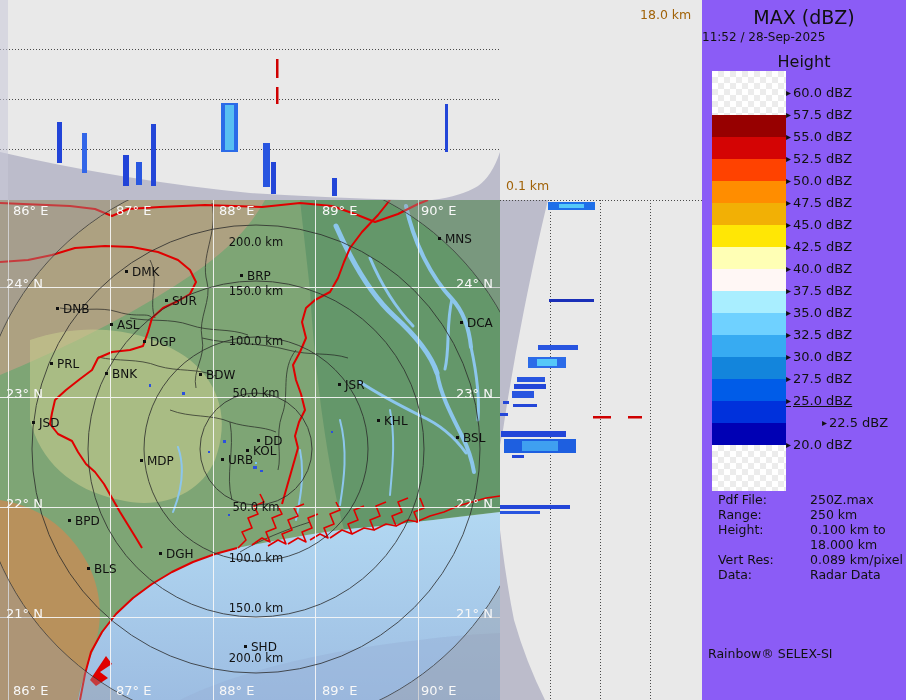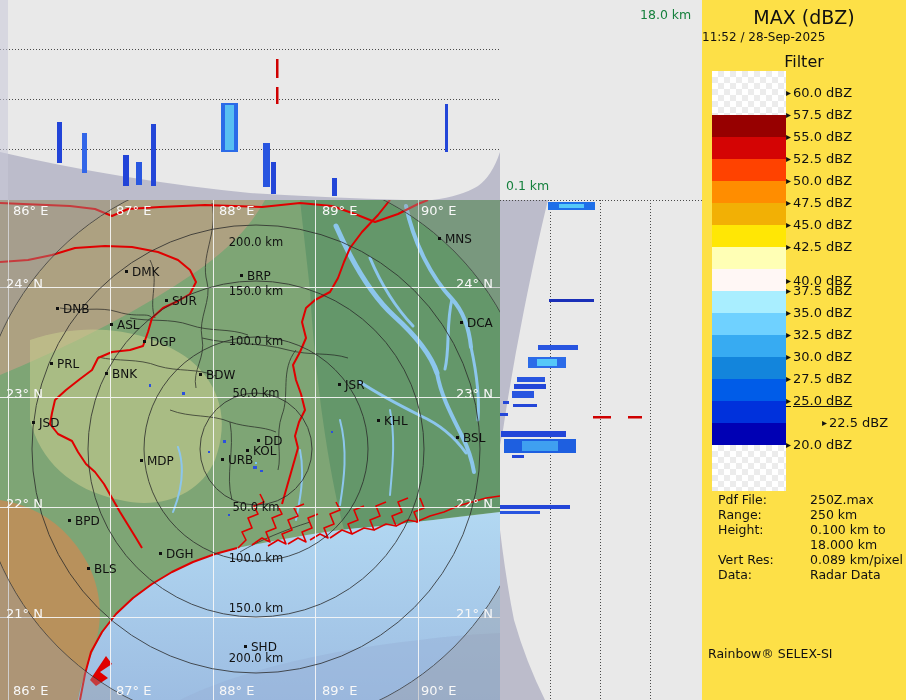--- a/index.html
+++ b/index.html
@@ -6,23 +6,23 @@
   body{width:906px;height:700px;position:relative;overflow:hidden;
        font-family:"DejaVu Sans","Liberation Sans",sans-serif;color:#111;}
   .abs{position:absolute;}
   
   #top-profile{left:0;top:0;width:500px;height:200px;background:#e9e9e9;}
   
   #right-profile{left:500px;top:200px;width:202px;height:500px;background:#e9e9e9;}
   
   #map-area{left:0;top:200px;width:500px;height:500px;}
   
-  .axis-label{font-size:12.5px;color:#15803d;white-space:nowrap;}
-  
-  #side-panel{left:702px;top:0;width:204px;height:700px;background:#fde047;}
+  .axis-label{font-size:12.5px;color:#a16207;white-space:nowrap;}
+  
+  #side-panel{left:702px;top:0;width:204px;height:700px;background:#8b5cf6;}
   #panel-title{top:6px;left:0;width:204px;text-align:center;font-size:19px;}
   #panel-datetime{top:30px;left:0;width:243px;text-align:left;font-size:12px;}
   #panel-station{top:52px;left:0;width:204px;text-align:center;font-size:16px;}
   #legend-swatches{left:10px;top:71px;width:74px;}
   #legend-swatches div{width:74px;}
   .checker{background-image:conic-gradient(#ececec 25%,#ffffff 25% 50%,#ececec 50% 75%,#ffffff 75%);
            background-size:12px 12px;}
   #legend-labels{left:84px;top:71px;width:118px;height:400px;position:absolute;}
   .legend-label{position:absolute;left:0;font-size:13px;white-space:nowrap;}
   .legend-label::before{content:"▸";font-size:10px;margin-right:2px;position:relative;top:-1px;}
@@ -285,21 +285,21 @@
     <g id="g-right-cursor">
         <rect x="93" y="216" width="18" height="2.5" fill="#cf0000"></rect>
         <rect x="128" y="216" width="14" height="2.5" fill="#cf0000"></rect>
       </g>
   </svg>
 </div>
 
 <div id="side-panel" class="abs">
   <div id="panel-title" class="abs">MAX (dBZ)</div>
   <div id="panel-datetime" class="abs">11:52 / 28-Sep-2025</div>
-  <div id="panel-station" class="abs">Filter</div>
+  <div id="panel-station" class="abs">Height</div>
   <div id="legend-swatches" class="abs">
       <div class="checker" style="height: 44px;"></div>
       <div style="height: 22px; background: rgb(151, 0, 0);"></div>
       <div style="height: 22px; background: rgb(212, 4, 4);"></div>
       <div style="height: 22px; background: rgb(255, 66, 0);"></div>
       <div style="height: 22px; background: rgb(255, 141, 0);"></div>
       <div style="height: 22px; background: rgb(242, 176, 5);"></div>
       <div style="height: 22px; background: rgb(255, 231, 5);"></div>
       <div style="height: 22px; background: rgb(255, 255, 181);"></div>
       <div style="height: 22px; background: rgb(255, 247, 245);"></div>
@@ -314,21 +314,21 @@
     </div>
   <div id="legend-labels">
       <div class="legend-label" style="top: 14px;">60.0 dBZ</div>
       <div class="legend-label" style="top: 36px;">57.5 dBZ</div>
       <div class="legend-label" style="top: 58px;">55.0 dBZ</div>
       <div class="legend-label" style="top: 80px;">52.5 dBZ</div>
       <div class="legend-label" style="top: 102px;">50.0 dBZ</div>
       <div class="legend-label" style="top: 124px;">47.5 dBZ</div>
       <div class="legend-label" style="top: 146px;">45.0 dBZ</div>
       <div class="legend-label" style="top: 168px;">42.5 dBZ</div>
-      <div class="legend-label" style="top: 190px; margin-top: 12px;">40.0 dBZ</div>
+      <div class="legend-label" style="top: 190px;">40.0 dBZ</div>
       <div class="legend-label" style="top: 212px;">37.5 dBZ</div>
       <div class="legend-label" style="top: 234px;">35.0 dBZ</div>
       <div class="legend-label" style="top: 256px;">32.5 dBZ</div>
       <div class="legend-label" style="top: 278px;">30.0 dBZ</div>
       <div class="legend-label" style="top: 300px;">27.5 dBZ</div>
       <div class="legend-label" style="top: 322px; text-decoration: underline;">25.0 dBZ</div>
       <div class="legend-label" style="top: 344px; padding-left: 36px;">22.5 dBZ</div>
       <div class="legend-label" style="top: 366px;">20.0 dBZ</div>
     </div>
   <div id="metadata-rows" class="abs">

